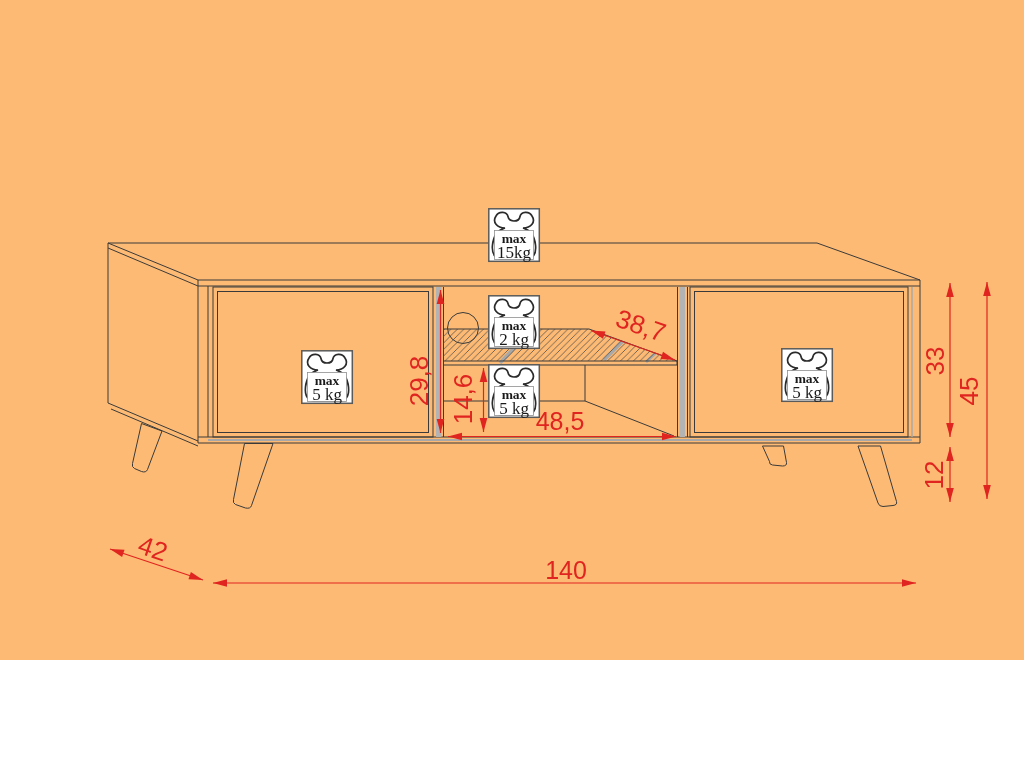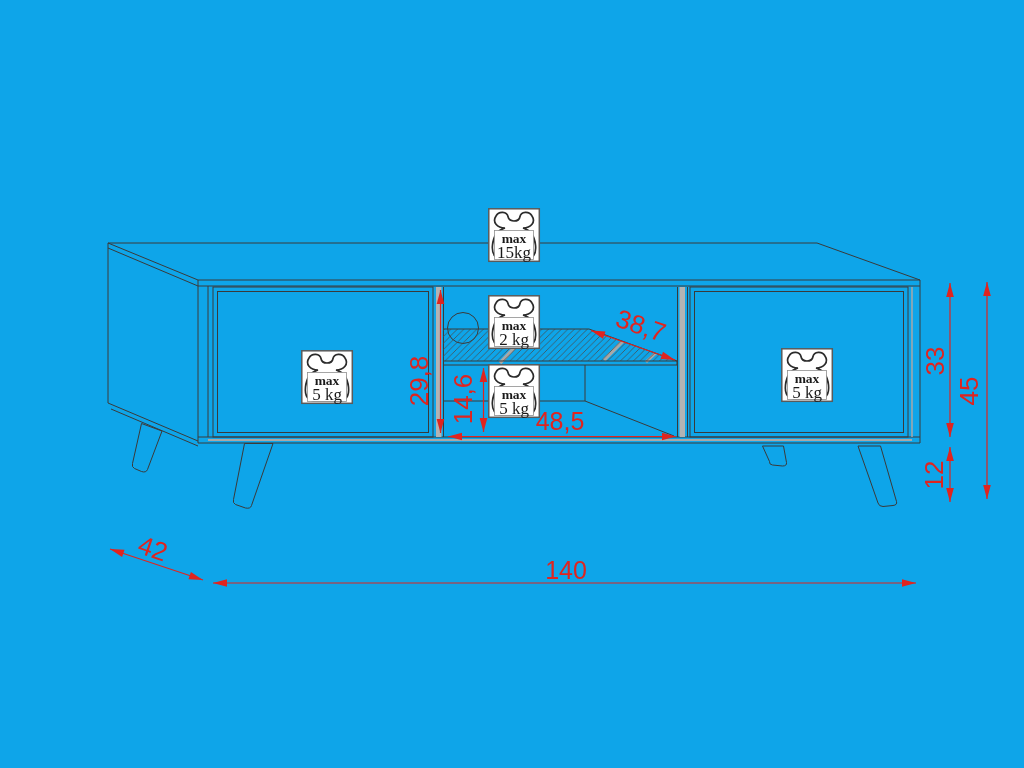--- a/index.html
+++ b/index.html
@@ -1,16 +1,16 @@
 <!DOCTYPE html>
 <html><head>
 <meta charset="utf-8">
 <style>
   html,body{margin:0;padding:0;background:#ffffff;}
-  .stage{width:1024px;height:768px;position:relative;background:#0ea5e9;overflow:hidden;}
+  .stage{width:1024px;height:660px;position:relative;background:#fdba74;overflow:hidden;}
   svg{display:block;}
   .blk{stroke:#3a3a3a;stroke-width:1;fill:none;}
   .gry{stroke:#a8a8a8;fill:none;}
   .red{stroke:#e0241f;stroke-width:1.2;fill:none;}
   .dim{font-family:"Liberation Sans",sans-serif;font-size:26px;fill:#e0241f;}
   .dim-s{font-family:"Liberation Sans",sans-serif;font-size:25px;fill:#e0241f;}
   .badge-box{fill:#ffffff;stroke:#5a5a5a;stroke-width:1.5;}
   .badge-weight{fill:#ffffff;stroke:#2b2b2b;stroke-width:1.7;}
   .badge-label-bg{fill:#ffffff;stroke:#8f8f8f;stroke-width:0.8;}
   .badge-max{font-family:"Liberation Serif",serif;font-weight:bold;font-size:13.5px;fill:#1a1a1a;}

